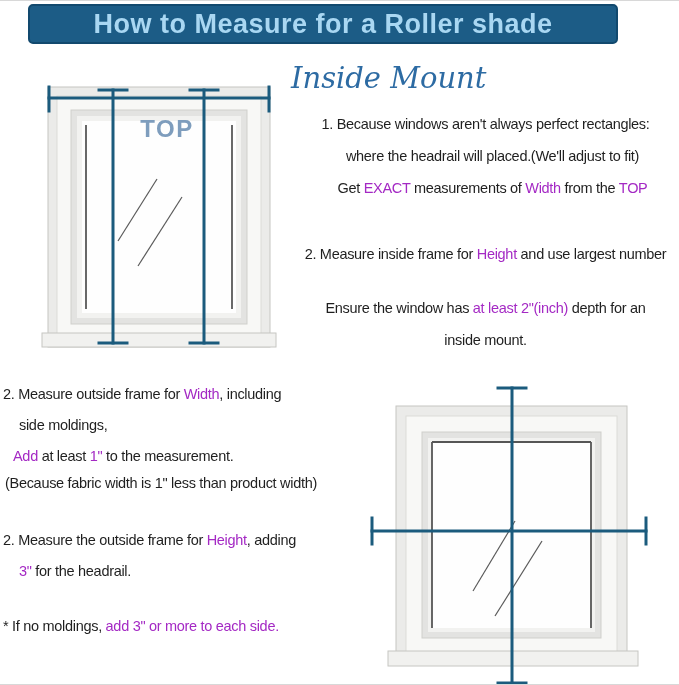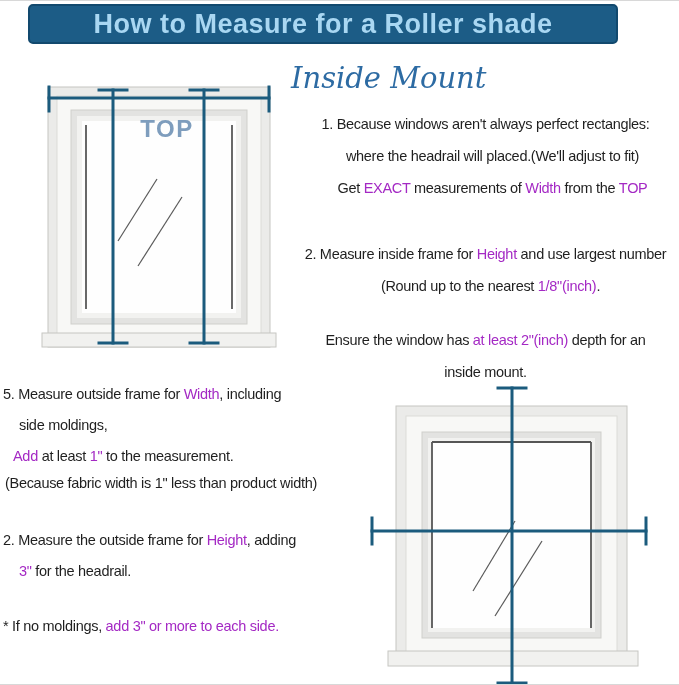--- a/index.html
+++ b/index.html
@@ -97,29 +97,28 @@
     </g>
   </svg>
 
   <section class="text-col inside-col">
     <h2 class="mount-heading">Inside Mount</h2>
     <div class="rich">
         <div class="tline"><span>1. Because windows aren't always perfect rectangles:</span></div>
         <div class="tline" style="margin-left: 14px;"><span>where the headrail will placed.(We'll adjust to fit)</span></div>
         <div class="tline" style="margin-left: 14px;"><span>Get </span><span class="purple">EXACT</span><span> measurements of </span><span class="purple">Width</span><span> from the </span><span class="purple">TOP</span></div>
         <div class="tline" style="margin-top: 34px;"><span>2. Measure inside frame for </span><span class="purple">Height</span><span> and use largest number</span></div>
-        <div class="tline" style="margin-left: 10px;"><span>(Round up to the nearest </span><span class="purple">1/8"(inch)</span><span>.</span></div>
         <div class="tline" style="margin-top: 22px;"><span>Ensure the window has </span><span class="purple">at least 2"(inch)</span><span> depth for an</span></div>
         <div class="tline"><span>inside mount.</span></div>
       </div>
   </section>
 
   <section class="text-col outside-col">
     <div class="rich">
-        <div class="tline"><span>5. Measure outside frame for </span><span class="purple">Width</span><span>, including</span></div>
+        <div class="tline"><span>2. Measure outside frame for </span><span class="purple">Width</span><span>, including</span></div>
         <div class="tline" style="margin-left: 16px;"><span>side moldings,</span></div>
         <div class="tline" style="margin-left: 10px;"><span class="purple">Add</span><span> at least </span><span class="purple">1"</span><span> to the measurement.</span></div>
         <div class="tline" style="margin-left: 2px; margin-top: -4px;"><span>(Because fabric width is 1" less than product width)</span></div>
         <div class="tline" style="margin-top: 26px;"><span>2. Measure the outside frame for </span><span class="purple">Height</span><span>, adding</span></div>
         <div class="tline" style="margin-left: 16px;"><span class="purple">3"</span><span>  for the headrail.</span></div>
         <div class="tline" style="margin-top: 24px;"><span>* If no moldings, </span><span class="purple">add 3" or more to each side.</span></div>
       </div>
   </section>
 
 </div>

